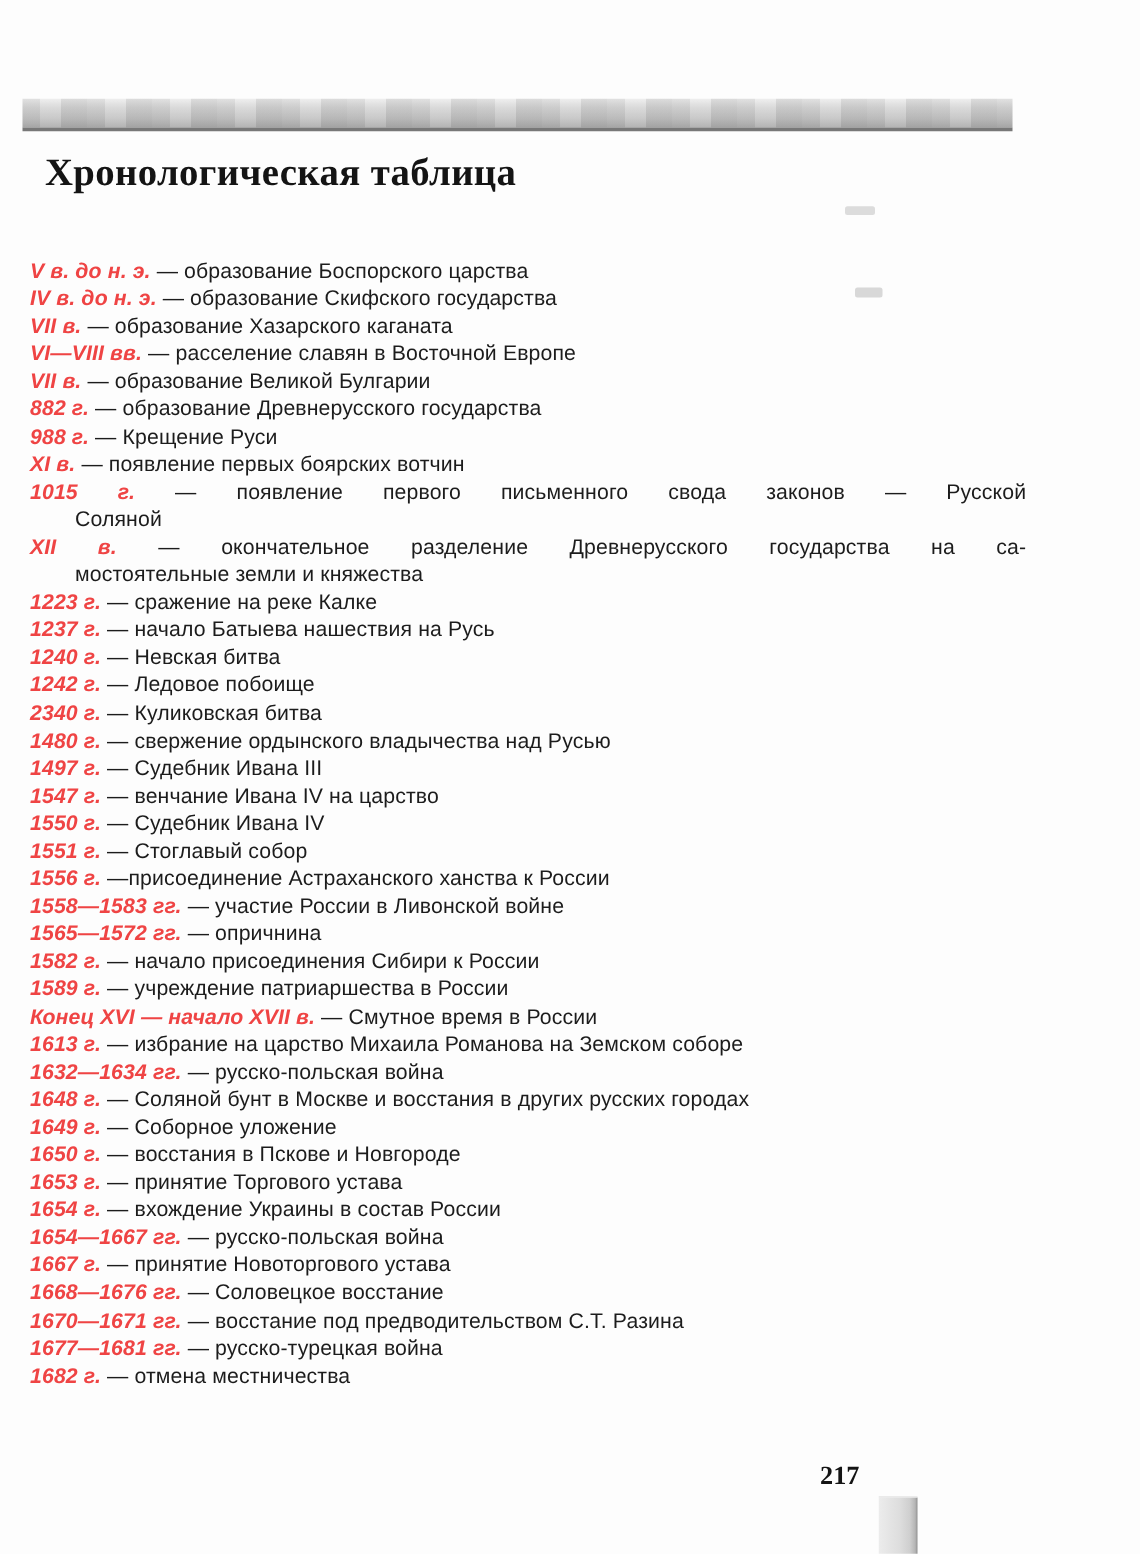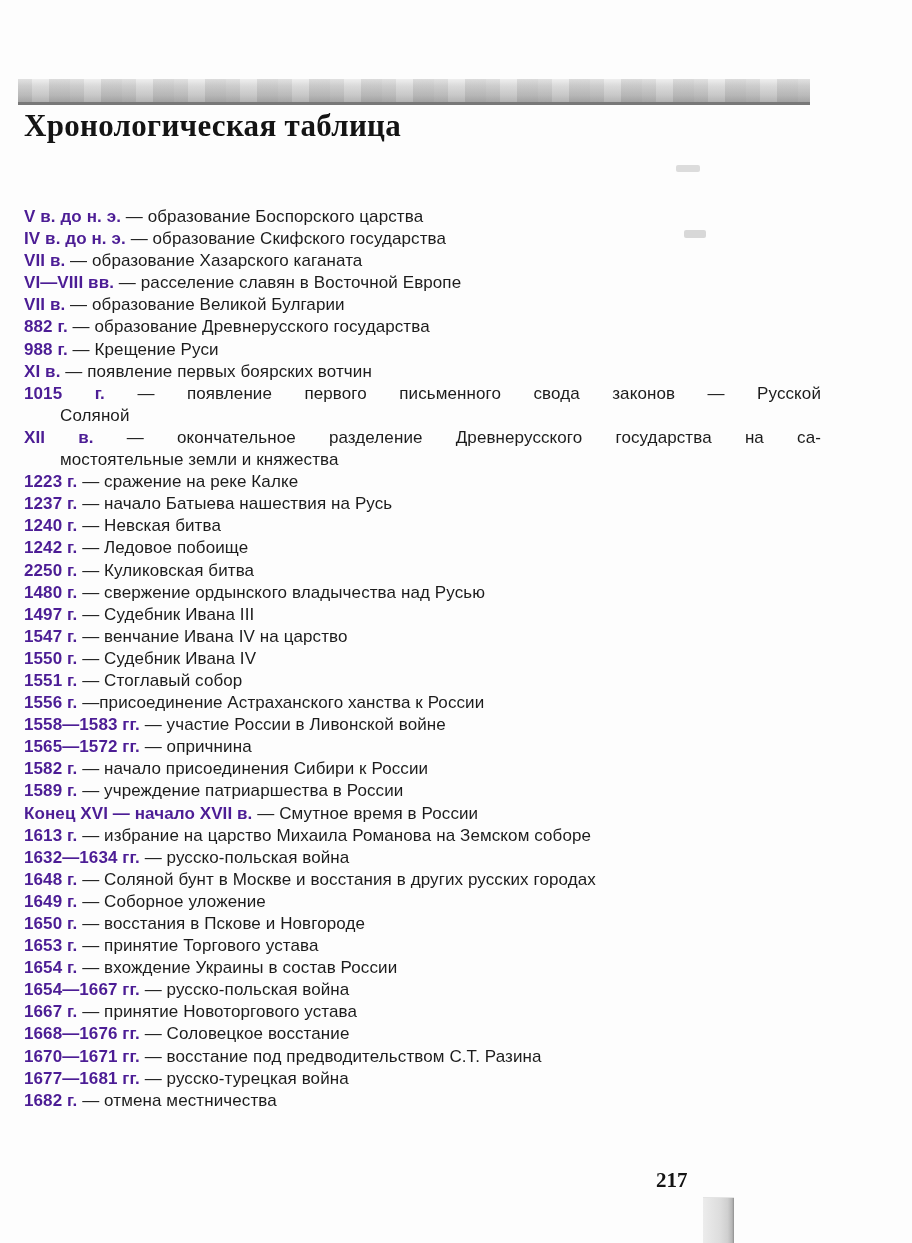--- a/index.html
+++ b/index.html
@@ -15,21 +15,21 @@
   .header-rule {
     position:absolute; left:18px; top:79px;
     width:792px; height:23px;
     background:
       repeating-linear-gradient(90deg, rgba(120,120,120,0.10) 0 14px, rgba(255,255,255,0.10) 14px 31px, rgba(100,100,100,0.12) 31px 52px),
       linear-gradient(180deg,#ededed 0%,#d6d6d6 30%,#c2c2c2 70%,#ababab 100%);
     border-bottom:3px solid #787878;
   }
   .page-title {
     position:absolute; left:24px; top:108px;
-    margin:0;
+    margin:12px;
     font-family:"Liberation Serif", serif;
     font-weight:700;
     font-size:31px;
     letter-spacing:0.3px;
     color:#141414;
   }
   .chronology {
     position:absolute; left:24px; top:206px;
     width:797px;
     font-size:17px;
@@ -37,21 +37,21 @@
     letter-spacing:0.1px;
   }
   .entry { margin:0; }
   .entry-line1 { white-space:nowrap; }
   .entry.two-line .entry-line1 {
     white-space:normal;
     text-align:justify;
     text-align-last:justify;
   }
   .entry-line2 { padding-left:36px; }
-  .date { font-weight:700; color:#4c1d95; }
+  .date { font-weight:700; color:#ef4444;font-style:italic; }
   .page-number {
     position:absolute; left:656px; top:1168px;
     font-family:"Liberation Serif", serif;
     font-weight:700;
     font-size:21px;
     color:#141414;
   }
   .page-edge-tab {
     position:absolute; left:703px; top:1197px;
     width:31px; height:46px;
@@ -136,21 +136,21 @@
       <div class="entry-line1"><b class="date">1240 г.</b><span> — Невская битва</span></div>
 
     </div>
 
     <div class="entry">
       <div class="entry-line1"><b class="date">1242 г.</b><span> — Ледовое побоище</span></div>
 
     </div>
 
     <div class="entry">
-      <div class="entry-line1"><b class="date">2250 г.</b><span> — Куликовская битва</span></div>
+      <div class="entry-line1"><b class="date">2340 г.</b><span> — Куликовская битва</span></div>
 
     </div>
 
     <div class="entry">
       <div class="entry-line1"><b class="date">1480 г.</b><span> — свержение ордынского владычества над Русью</span></div>
 
     </div>
 
     <div class="entry">
       <div class="entry-line1"><b class="date">1497 г.</b><span> — Судебник Ивана III</span></div>

